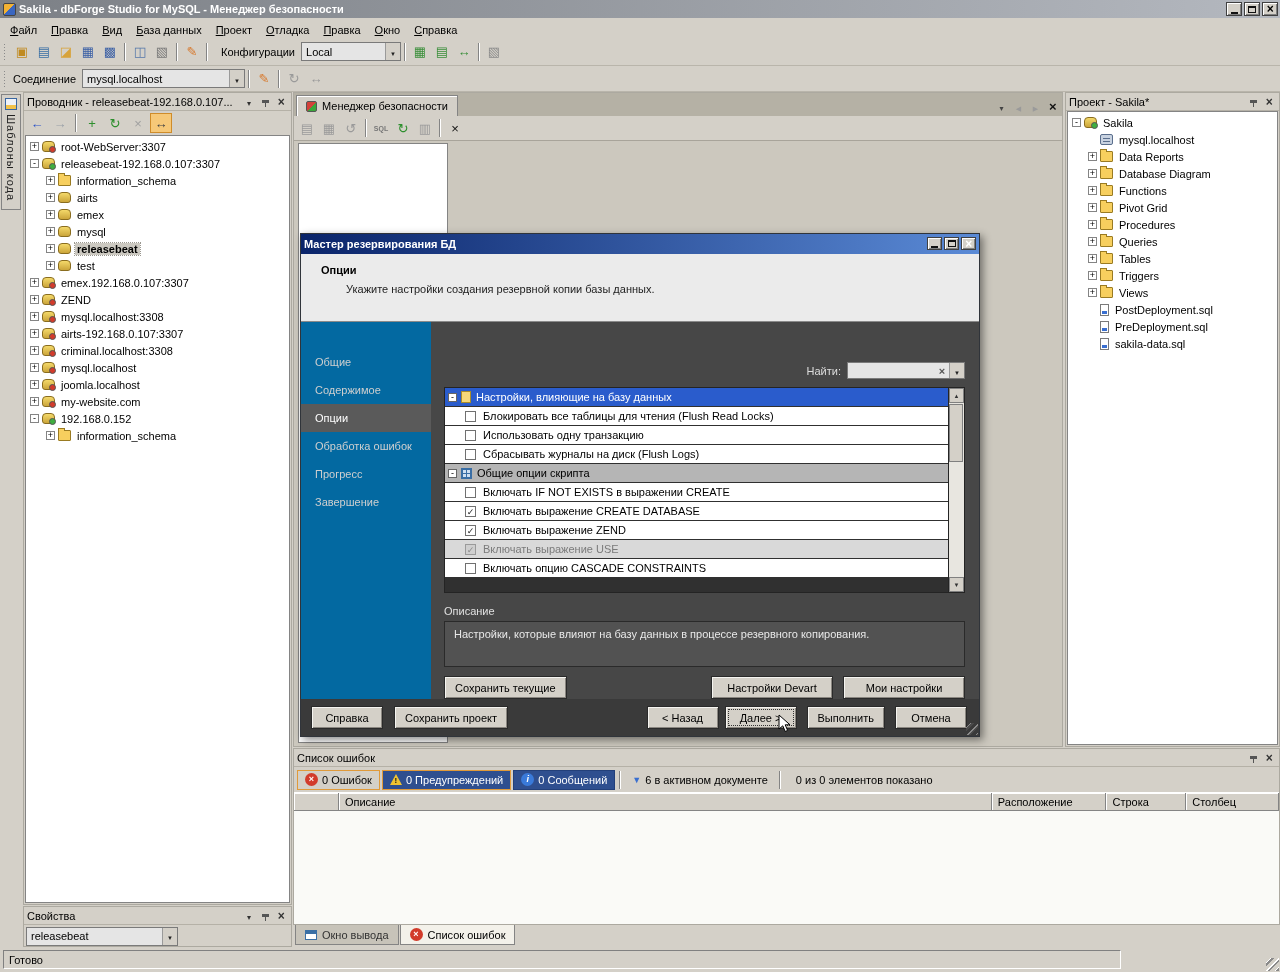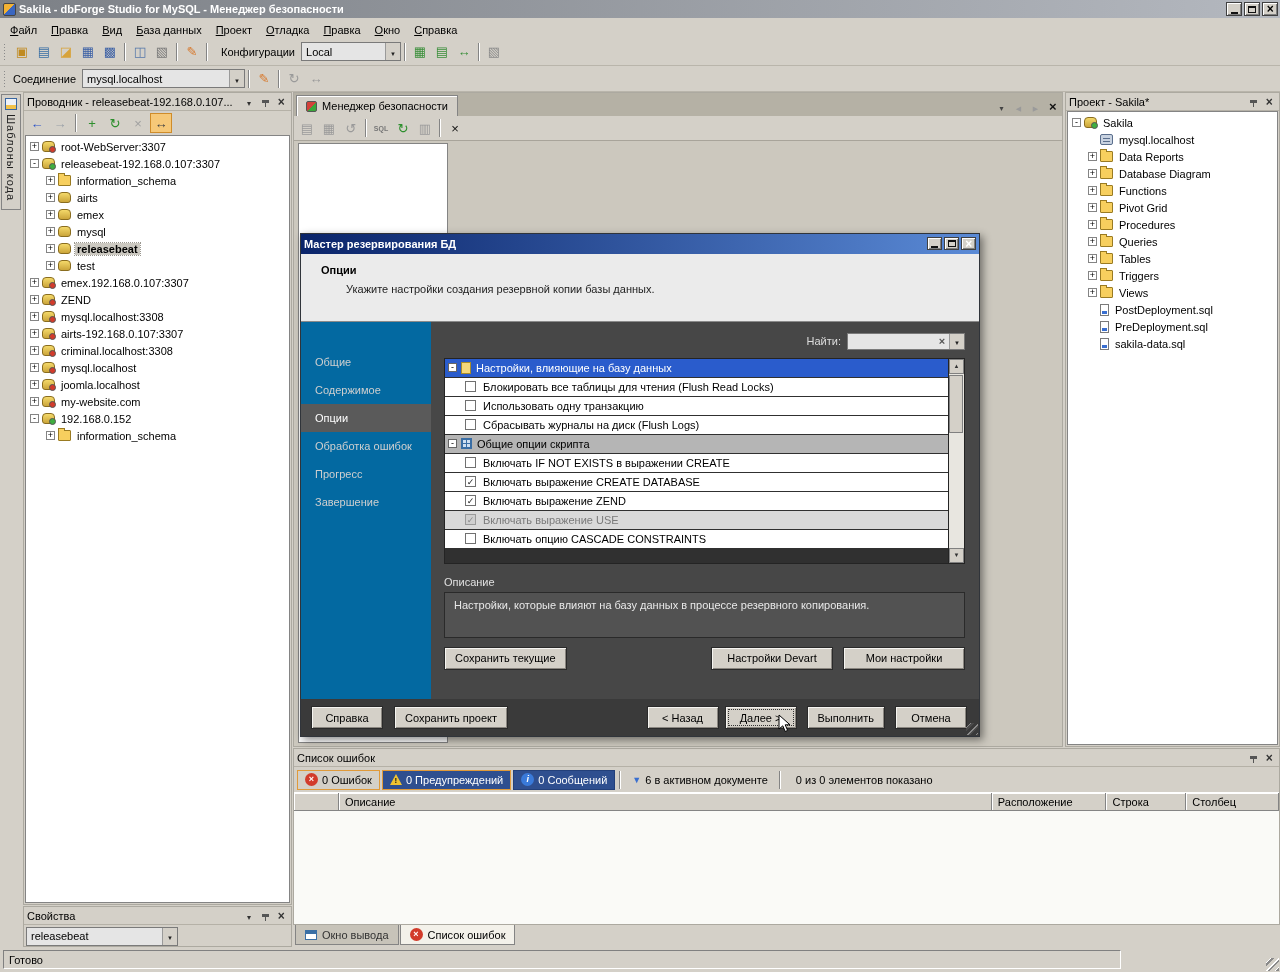--- a/index.html
+++ b/index.html
@@ -163,21 +163,21 @@
     box-shadow:3px 3px 8px rgba(0,0,0,.45);display:flex;flex-direction:column;background:#3a3a3a;}
   .wiz-title{height:20px;background:linear-gradient(to right,#0a246a,#5a8ad6);display:flex;align-items:center;
     color:#fff;font-weight:bold;padding:0 3px;}
   .wiz-header{height:68px;background:#ebebeb;border-bottom:1px solid #8a8a8a;padding:10px 0 0 20px;}
   .wiz-h1{font-weight:bold;}
   .wiz-h2{margin:7px 0 0 25px;color:#222;}
   .wiz-body{height:379px;display:flex;}
   .wiz-nav{width:130px;background:#0369a1;padding-top:26px;}
   .wiz-nav-item{height:28px;line-height:28px;padding-left:14px;color:#cfcfcf;}
   .wiz-nav-item.selected{background:#5a5a5a;color:#fff;}
-  .wiz-content{flex:1;background:#474747;padding:11px 14px 0 13px;display:flex;flex-direction:column;}
+  .wiz-content{flex:1;background:#474747;padding:11px 14px 0 13px;display:flex;flex-direction:column;justify-content:flex-end;}
   .find-row{display:flex;justify-content:flex-end;align-items:center;gap:6px;color:#ddd;}
   .combo.find{width:118px;height:17px;}
   .find-x{width:14px;text-align:center;color:#555;font-weight:bold;}
   .opt-list{margin-top:8px;height:206px;border:1px solid #242424;display:flex;background:#303030;}
   .opt-rows{flex:1;overflow:hidden;background:#303030;}
   .opt-row{height:18px;margin-bottom:1px;background:#fff;display:flex;align-items:center;padding-left:20px;color:#000;}
   .opt-row.group{padding-left:3px;background:#b5b5b5;}
   .opt-row.group.selected{background:#2a5ccc;color:#fff;}
   .opt-row.disabled{background:#d9d9d9;color:#7a7a7a;}
   .grp-exp{width:9px;height:9px;min-width:9px;border:1px solid #666;background:#fff;color:#000;

